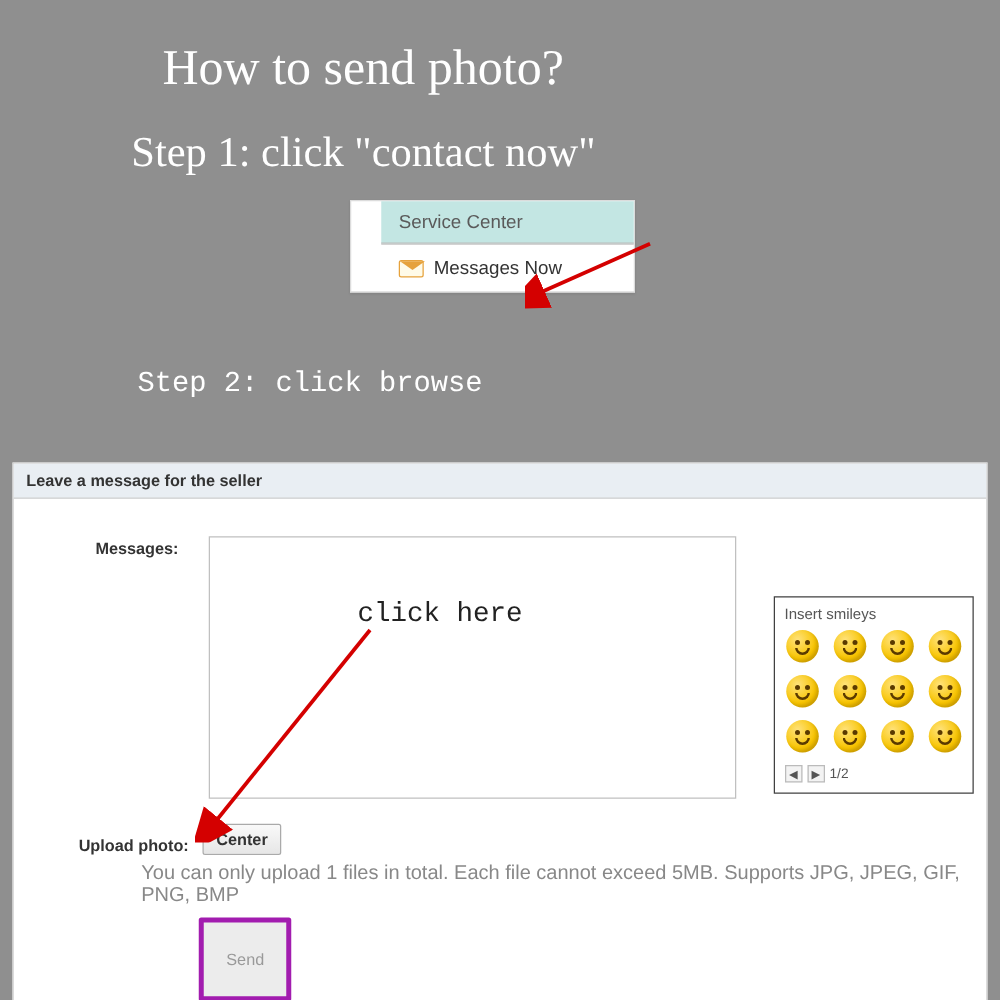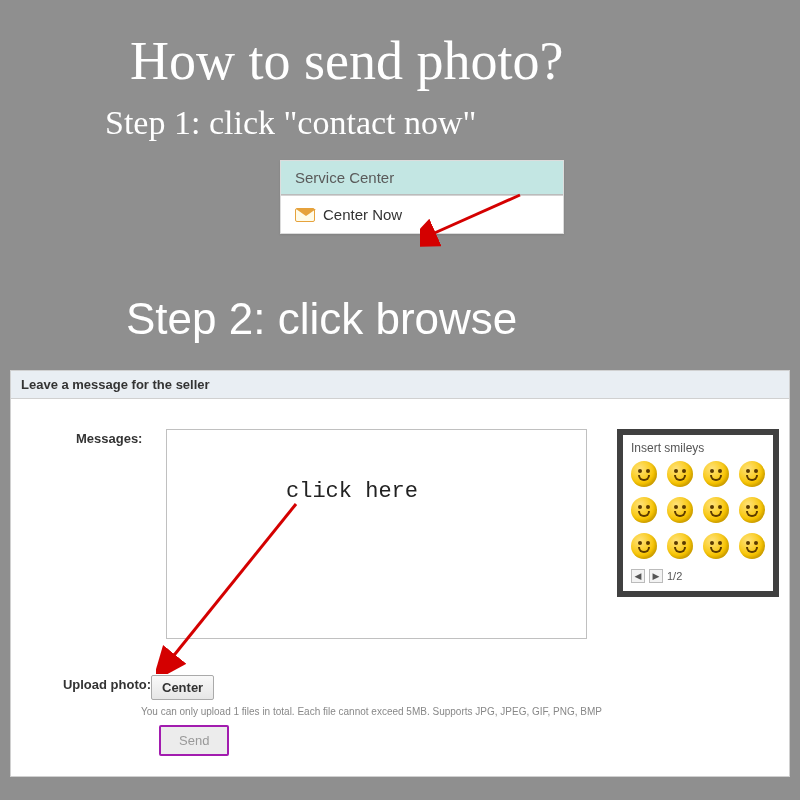--- a/index.html
+++ b/index.html
@@ -11,48 +11,49 @@
     font-family: Arial, sans-serif;
     position: relative;
     overflow: hidden;
   }
   .title {
     position: absolute;
     left: 130px;
     top: 30px;
     color: #fff;
     font-family: Georgia, 'Times New Roman', serif;
-    font-size: 54px;
+    font-size: 40px;
   }
   .step1 {
     position: absolute;
     left: 105px;
     top: 104px;
     color: #fff;
     font-family: Georgia, 'Times New Roman', serif;
     font-size: 34px;
   }
   .step2 {
     position: absolute;
-    left: 126px;
+    left: 110px;
     top: 294px;
     color: #fff;
-    font-family: Liberation Sans, sans-serif;
-    font-size: 44px;
+    font-family: Liberation Mono, monospace;
+    font-size: 23px;
   }
 
   
   .sc-card {
     position: absolute;
     left: 280px;
     top: 160px;
-    width: 284px;
+    width: 228px;
     background: #fff;
     border: 1px solid #dcdcdc;
     box-shadow: 0 1px 2px rgba(0,0,0,0.1);
+    padding-left: 24px;
   }
   .sc-header {
     background: #c3e6e3;
     padding: 8px 14px;
     font-size: 15px;
     color: #5a5a5a;
     border-bottom: 1px solid #bbb;
   }
   .sc-divider {
     height: 1px; background: #d3d3d3;
@@ -128,23 +129,24 @@
     padding-top: 2px;
   }
   .textarea {
     width: 450px;
     height: 210px;
     border: 1px solid #c0c0c0;
     background: #fff;
   }
   .smile-panel {
     width: 170px;
-    border: 6px solid #404040;
+    border: 1px solid #404040;
     margin-left: 6px;
     padding: 6px 8px 8px 8px;
+    margin-top: 48px;
   }
   .smile-title {
     font-size: 12px;
     color: #555;
     margin-bottom: 6px;
   }
   .smile-grid {
     display: grid;
     grid-template-columns: repeat(4, 1fr);
     gap: 10px 10px;
@@ -189,50 +191,50 @@
     border: 1px solid #bbb;
     background: #f3f3f3;
     display: inline-flex;
     align-items: center; justify-content: center;
     font-size: 9px;
     color: #555;
   }
 
   .row2 {
     display: flex;
-    align-items: flex-start;
-    gap: 0;
-    margin-top: 36px;
+    align-items: flex-end;
+    gap: 11px;
+    margin-top: 20px;
   }
   .browse-btn {
     display: inline-block;
     padding: 4px 10px;
     font-size: 13px;
     font-weight: bold;
     color: #333;
     background: linear-gradient(#f9f9f9, #e6e6e6);
     border: 1px solid #aaa;
     border-radius: 2px;
     cursor: pointer;
   }
   .hint {
-    font-size: 10px;
+    font-size: 16px;
     color: #888;
     margin-top: 6px;
-    margin-left: 120px;
+    margin-left: 92px;
   }
   .send-btn {
     display: inline-block;
     margin-top: 8px;
     margin-left: 138px;
-    padding: 6px 18px;
+    padding: 22px 18px;
     font-size: 13px;
     color: #999;
     background: #ececec;
-    border: 2px solid #a21caf;
+    border: 4px solid #a21caf;
     border-radius: 2px;
     cursor: not-allowed;
   }
 
   .click-here {
     position: absolute;
     left: 275px;
     top: 80px;
     font-family: Liberation Mono, monospace;
     font-size: 22px;
@@ -249,21 +251,21 @@
 <body>
 
 <div class="title">How to send photo?</div>
 <div class="step1">Step 1: click "contact now"</div>
 
 <div class="sc-card">
   <div class="sc-header">Service Center</div>
   <div class="sc-divider"></div>
   <div class="sc-row">
     <span class="mail-icon"></span>
-    <span class="sc-link">Center Now</span>
+    <span class="sc-link">Messages Now</span>
   </div>
 </div>
 
 <svg class="arrow1" width="110" height="60">
   <defs>
     <marker id="ah1" markerWidth="12" markerHeight="12" refX="2" refY="5" orient="auto">
       <path d="M0,0 L0,10 L12,5 z" fill="#d40000"></path>
     </marker>
   </defs>
   <line x1="100" y1="5" x2="10" y2="45" stroke="#d40000" stroke-width="3" marker-end="url(#ah1)"></line>

